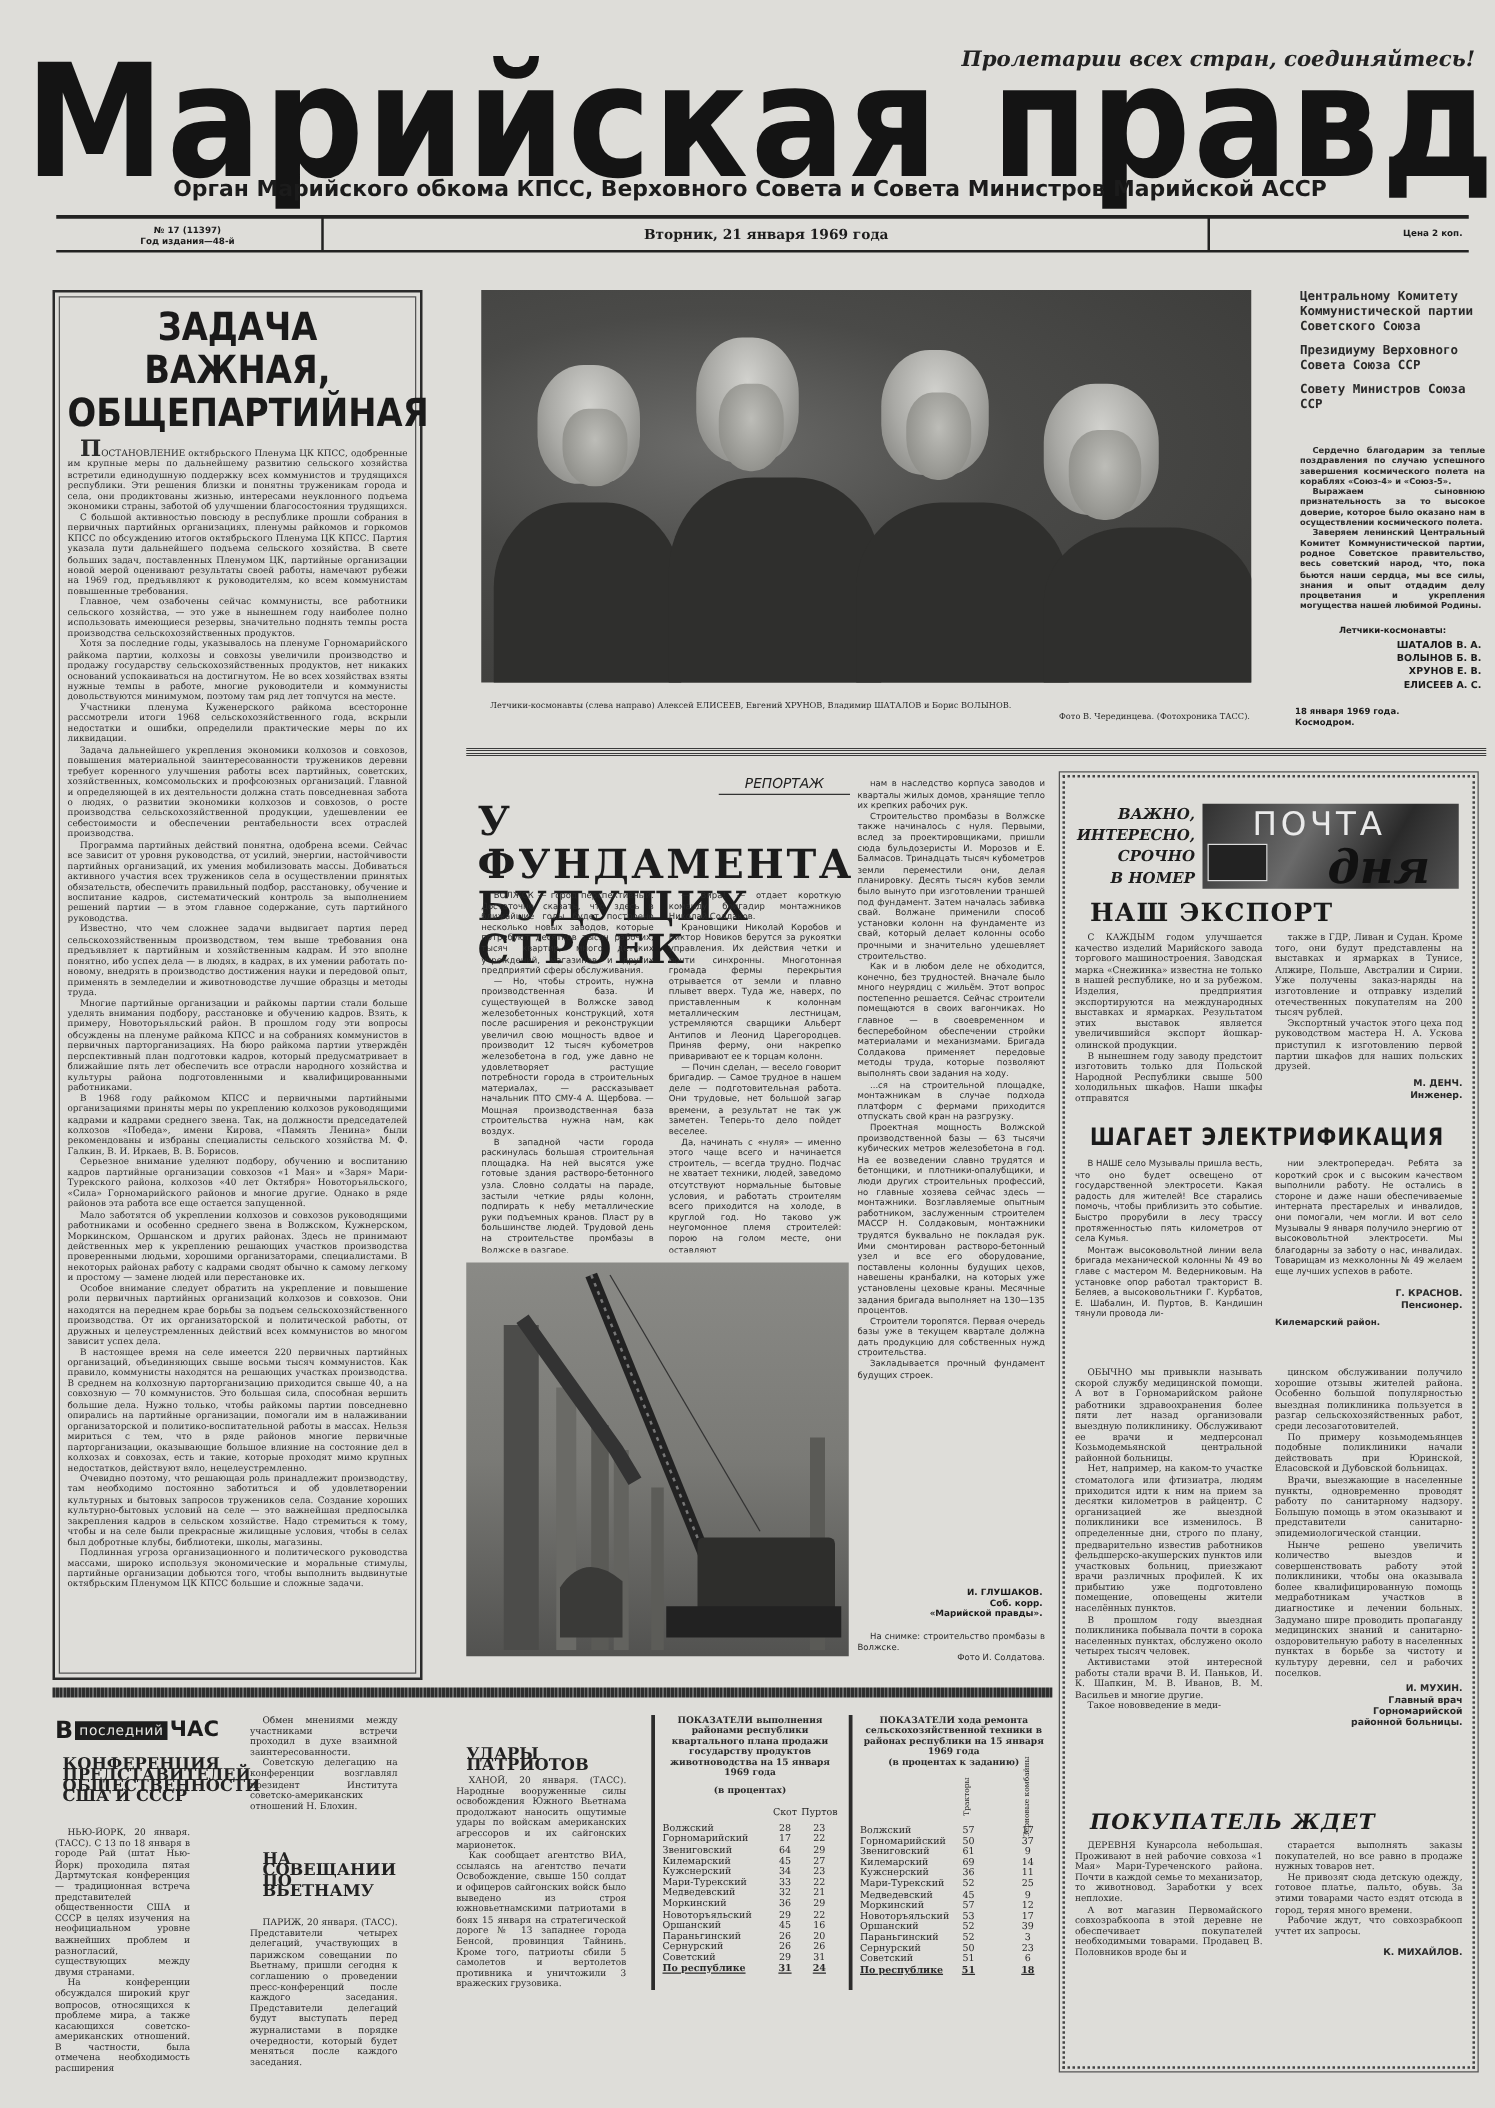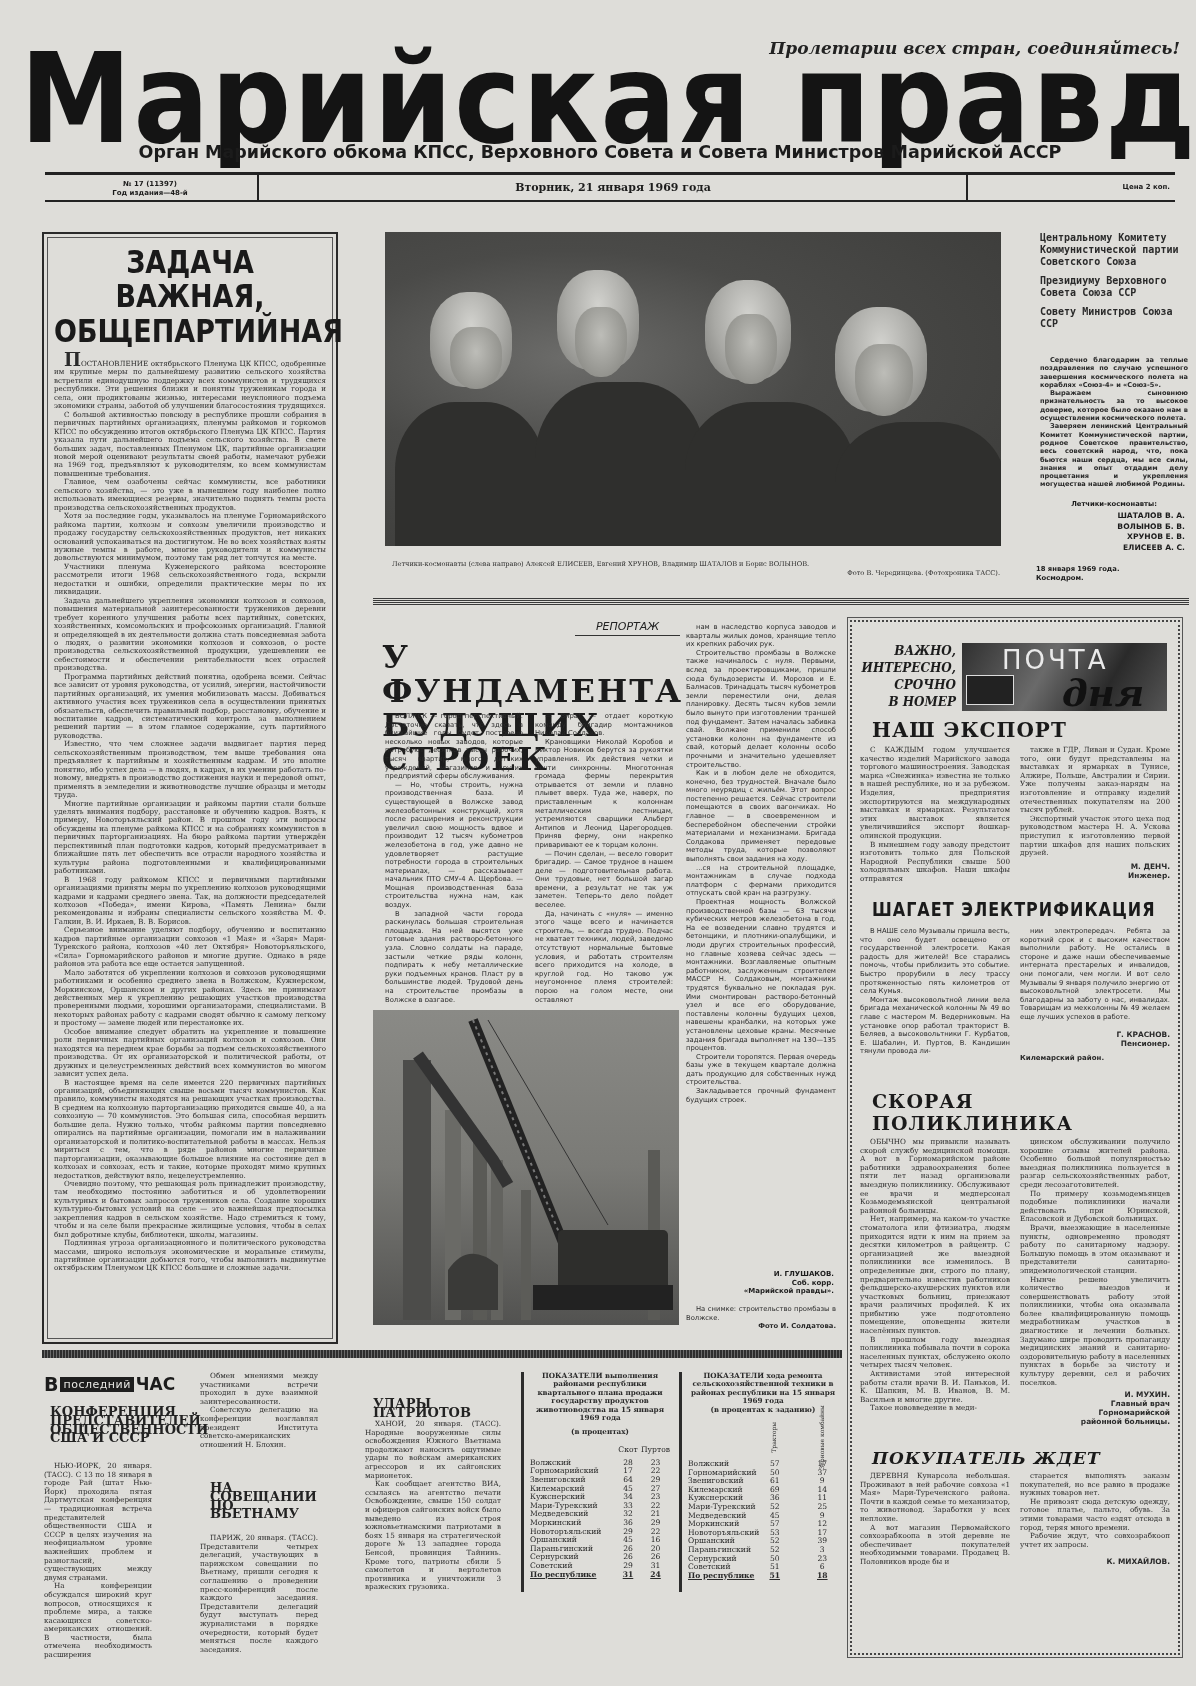--- a/index.html
+++ b/index.html
@@ -217,21 +217,21 @@
       <line x1="100" y1="10" x2="195" y2="245" stroke="#222" stroke-width="10"></line>
       <line x1="100" y1="10" x2="195" y2="245" stroke="#777" stroke-width="2" stroke-dasharray="3,4"></line>
       <line x1="115" y1="10" x2="235" y2="215" stroke="#333" stroke-width="1"></line>
       <rect x="185" y="220" width="110" height="70" rx="5" fill="#2e2e2c"></rect>
       <rect x="160" y="275" width="140" height="25" fill="#222"></rect>
       <path d="M75,260 Q95,230 125,255 L125,300 L75,300 Z" fill="#3a3a38"></path>
     </svg>
   </div>
   <div class="abs photo2-caption txtsans">
     <p>На снимке: строительство промбазы в Волжске.</p>
-    <div style="text-align:right;font-weight:bold;">Фото И. Солдатова.</div>
+    <div style="text-align:right;font-weight:normal;">Фото И. Солдатова.</div>
   </div>
 
   <div class="abs rbox"></div>
   <div class="abs rbox-tag">
     <div>ВАЖНО,</div>
     <div>ИНТЕРЕСНО,</div>
     <div>СРОЧНО</div>
     <div>В НОМЕР</div>
   </div>
   <div class="abs pochta">
@@ -266,21 +266,20 @@
       <div>
         <p>нии электропередач. Ребята за короткий срок и с высоким качеством выполнили работу. Не остались в стороне и даже наши обеспечиваемые интерната престарелых и инвалидов, они помогали, чем могли. И вот село Музывалы 9 января получило энергию от высоковольтной электросети. Мы благодарны за заботу о нас, инвалидах. Товарищам из мехколонны № 49 желаем еще лучших успехов в работе.</p>
         <div class="sign" style="margin-top:8px;">Г. КРАСНОВ.</div>
         <div class="sign">Пенсионер.</div>
         <div style="font-family:'DejaVu Sans',sans-serif;font-size:7px;font-weight:bold;margin-top:6px;">Килемарский район.</div>
       </div>
     </div>
   </div>
 
   <div class="abs" style="left:860px;top:1090px;width:310px;">
-    <div class="sec-head" style="font-size:19px;letter-spacing:1px;margin-left:12px;">СКОРАЯ ПОЛИКЛИНИКА</div>
     <div class="col2 txt" style="margin-top:4px;">
       <div>
         <p>ОБЫЧНО мы привыкли называть скорой службу медицинской помощи. А вот в Горномарийском районе работники здравоохранения более пяти лет назад организовали выездную поликлинику. Обслуживают ее врачи и медперсонал Козьмодемьянской центральной районной больницы.</p>
         <p>Нет, например, на каком-то участке стоматолога или фтизиатра, людям приходится идти к ним на прием за десятки километров в райцентр. С организацией же выездной поликлиники все изменилось. В определенные дни, строго по плану, предварительно известив работников фельдшерско-акушерских пунктов или участковых больниц, приезжают врачи различных профилей. К их прибытию уже подготовлено помещение, оповещены жители населённых пунктов.</p>
         <p>В прошлом году выездная поликлиника побывала почти в сорока населенных пунктах, обслужено около четырех тысяч человек.</p>
         <p>Активистами этой интересной работы стали врачи В. И. Паньков, И. К. Шапкин, М. В. Иванов, В. М. Васильев и многие другие.</p>
         <p>Такое нововведение в меди-</p>
       </div>
       <div>
         <p>цинском обслуживании получило хорошие отзывы жителей района. Особенно большой популярностью выездная поликлиника пользуется в разгар сельскохозяйственных работ, среди лесозаготовителей.</p>

